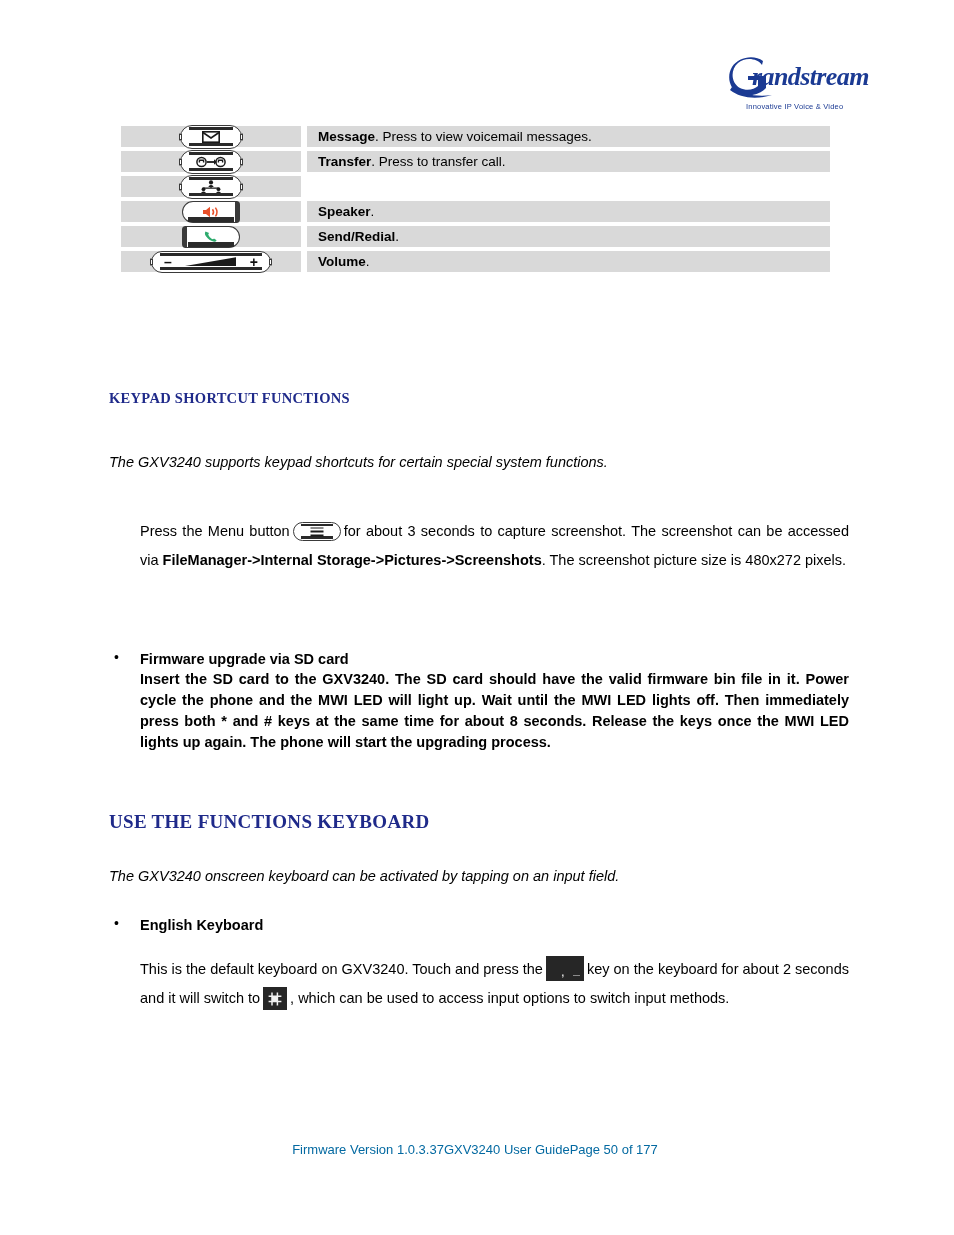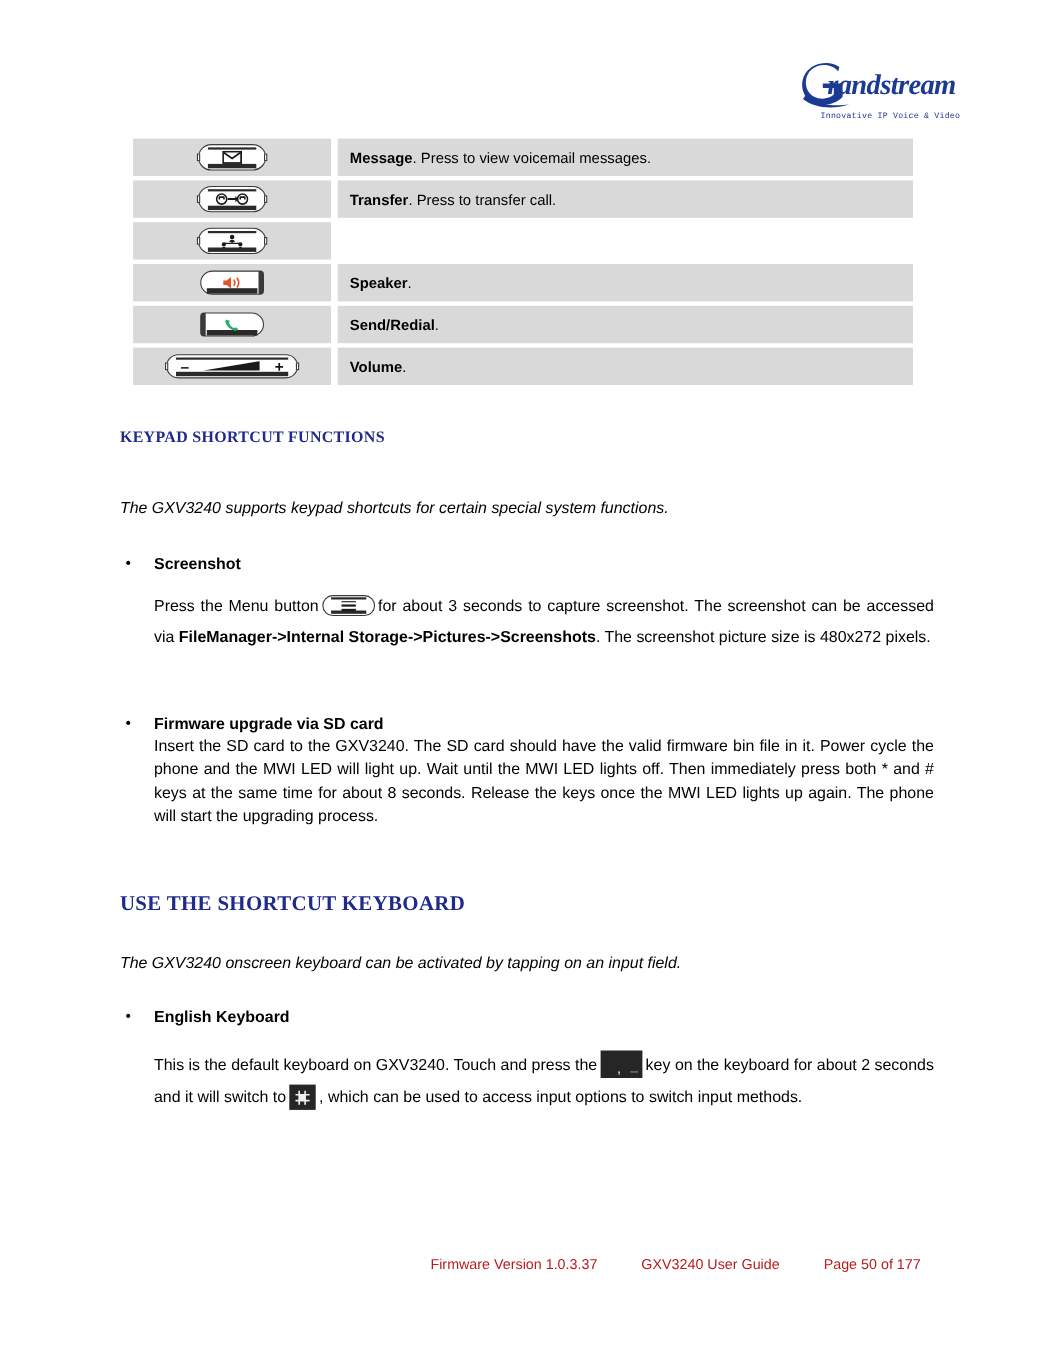--- a/index.html
+++ b/index.html
@@ -46,38 +46,38 @@
     position: absolute;
     left: 0px;
     top: -2px;
     width: 46px;
     height: 44px;
   }
   #logo-tagline {
     position: absolute;
     left: 18px;
     top: 44px;
-    font-family: Liberation Mono, monospace;
+    font-family: Liberation Sans, sans-serif;
     font-size: 7.5px;
     color: #1b3a93;
     letter-spacing: 0.2px;
     white-space: nowrap;
     text-align: center;
   }
 
   
   #key-table {
     position: absolute;
     left: 121px;
     top: 126px;
     width: 709px;
   }
   .key-row {
     display: flex;
-    height: 34px;
+    height: 21px;
     margin-bottom: 4px;
   }
   .key-cell-icon {
     width: 180px;
     background: #d9d9d9;
     display: flex;
     align-items: center;
     justify-content: center;
   }
   .key-cell-gap {
@@ -237,21 +237,21 @@
     font-size: 14px;
     font-weight: normal;
   }
   .bullet-body {
     padding-left: 31px;
     font-size: 14.5px;
     text-align: justify;
     color: #000;
   }
   .bullet-body.loose { line-height: 2.0; }
-  .bullet-body.tight { line-height: 1.45; }
+  .bullet-body.tight { line-height: 1.45; font-weight: bold; }
   .bullet-body b { font-weight: bold; }
 
   #bullet-screenshot { left: 109px; top: 503px; }
   #bullet-firmware   { left: 109px; top: 649px; }
   #bullet-english    { left: 109px; top: 915px; }
 
   
   .inline-menukey {
     display: inline-block;
     position: relative;
@@ -316,24 +316,23 @@
     height: 14px;
   }
 
   
   #footer {
     position: absolute;
     left: 113px;
     top: 1142px;
     width: 724px;
     display: flex;
-    justify-content: flex-end;
+    justify-content: center;
     font-size: 13px;
-    color: #b91c1c;
-    gap: 40px;
+    color: #0369a1;
   }
 </style>
 </head>
 <body>
 
 <div id="logo-block">
   <div id="logo-mark">
     <svg id="logo-swoosh" viewBox="0 0 46 44">
       <path d="M34 9 C29 2, 17 1, 10 7 C2 14, 3 27, 12 32 C18 35, 26 34, 30 30 L30 24 L20 24 L20 20 L38 20 L38 32 C32 39, 20 41, 12 38 C2 34, -2 21, 4 11 C10 1, 26 -2, 35 5 Z" fill="#1b3a93"></path>
       <path d="M2 34 C12 42, 28 44, 44 39 C30 41, 14 39, 4 31 Z" fill="#1b3a93"></path>
@@ -481,36 +480,35 @@
     </div>
   </div>
 
 </div>
 
 <div class="h-sub" id="head-keypad">KEYPAD SHORTCUT FUNCTIONS</div>
 
 <div class="para" id="p-keypad-intro">The GXV3240 supports keypad shortcuts for certain special system functions.</div>
 
 <div class="bullet-item" id="bullet-screenshot">
-  <div class="bullet-head">Screenshot</div>
   <div class="bullet-body loose" style="margin-top:14px">
     <span>Press the Menu button</span><span class="inline-menukey"><span class="hk-outline"></span><span class="hk-bar-top"></span><span class="hk-bar-bot"></span><span class="menu-lines">
           <i></i>
           <i></i>
           <i></i>
         </span></span><span>for about 3 seconds to capture screenshot. The screenshot can be accessed via</span>&nbsp;<b>FileManager-&gt;Internal Storage-&gt;Pictures-&gt;Screenshots</b><span>. The screenshot picture size is 480x272 pixels.</span>
   </div>
 </div>
 
 <div class="bullet-item" id="bullet-firmware">
   <div class="bullet-head">Firmware upgrade via SD card</div>
   <div class="bullet-body tight">Insert the SD card to the GXV3240. The SD card should have the valid firmware bin file in it. Power cycle the phone and the MWI LED will light up. Wait until the MWI LED lights off. Then immediately press both * and # keys at the same time for about 8 seconds. Release the keys once the MWI LED lights up again. The phone will start the upgrading process.</div>
 </div>
 
-<div class="h-sub" id="head-keyboard">USE THE SHORTCUT KEYBOARD</div>
+<div class="h-sub" id="head-keyboard">USE THE FUNCTIONS KEYBOARD</div>
 
 <div class="para" id="p-kb-intro">The GXV3240 onscreen keyboard can be activated by tapping on an input field.</div>
 
 <div class="bullet-item" id="bullet-english">
   <div class="bullet-head">English Keyboard</div>
   <div class="bullet-body loose" style="margin-top:20px">
     <span>This is the default keyboard on GXV3240. Touch and press the</span><span class="keycap comma"><span class="cap-comma">,</span><span class="cap-underscore"></span></span><span>key on the keyboard for about 2 seconds and it will switch to</span><span class="keycap grid"><svg class="cap-grid" viewBox="0 0 14 14">
           <path d="M4 0.6 L4 13.4 M9.4 0.6 L9.4 13.4 M0.6 4.2 L13.4 4.2 M0.6 9.6 L13.4 9.6" stroke="#f0f0f0" stroke-width="1.5" fill="none"></path>
           <rect x="4" y="4.2" width="5.4" height="5.4" fill="#f0f0f0"></rect>
         </svg></span><span>, which can be used to access input options to switch input methods.</span>

